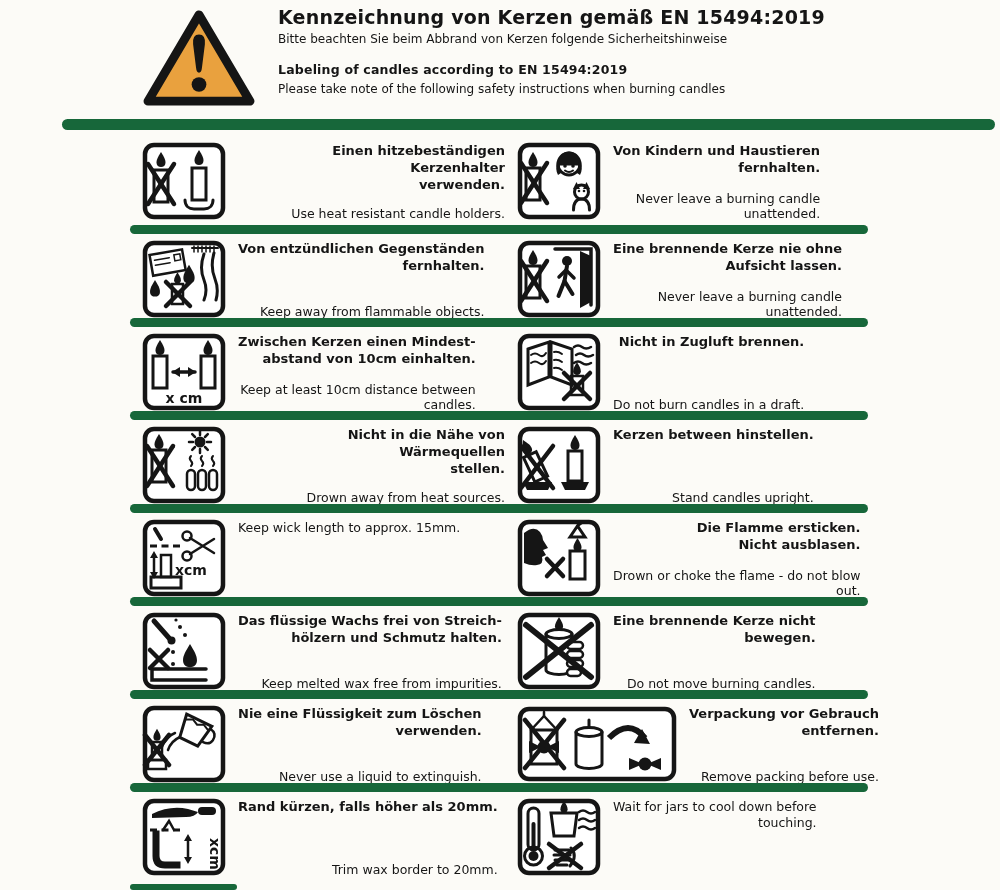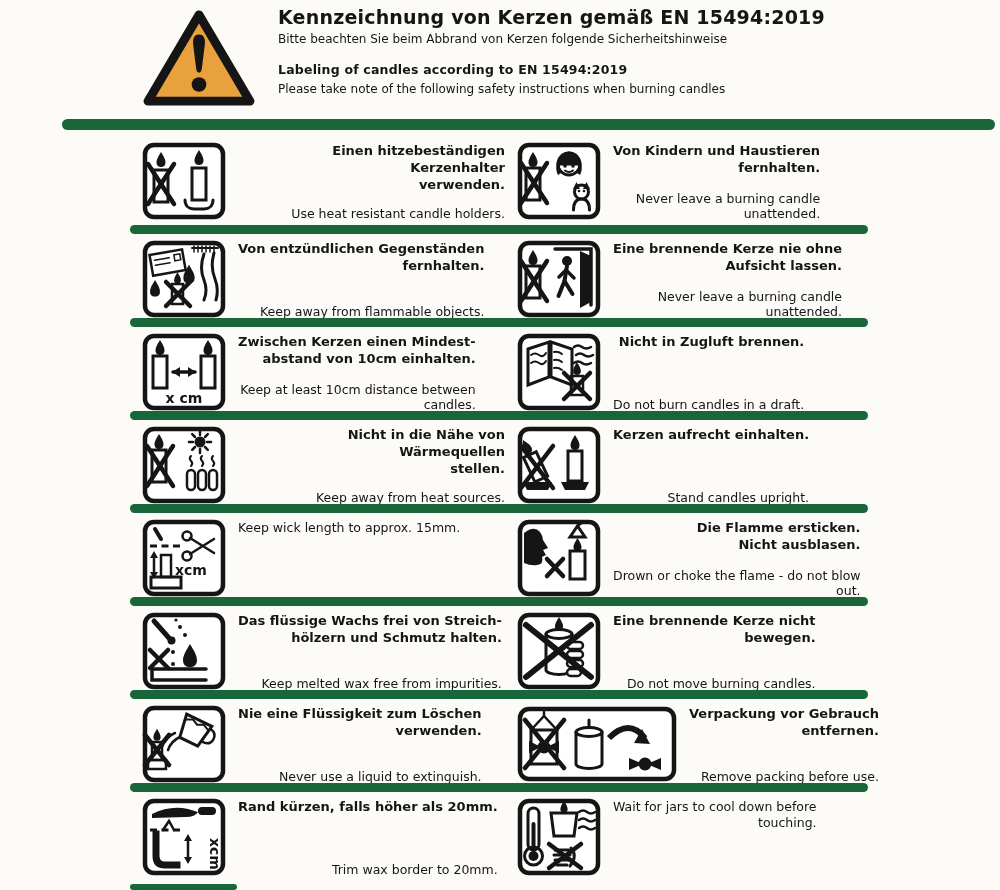--- a/index.html
+++ b/index.html
@@ -239,41 +239,41 @@
           <path class="s25" d="M58 5 v4 M58 23 v4 M47 16 h4 M65 16 h4 M50.2 8.2 l2.8 2.8 M63 11 l2.8 -2.8 M50.2 23.8 l2.8 -2.8 M63 21 l2.8 2.8"></path>
           <rect class="s25" x="45" y="44" width="8" height="20" rx="4"></rect>
           <rect class="s25" x="56" y="44" width="8" height="20" rx="4"></rect>
           <rect class="s25" x="67" y="44" width="8" height="20" rx="4"></rect>
           <path class="s2" d="M49 40 q2.5 -2.5 0 -5 q-2.5 -2.5 0 -5 M60 40 q2.5 -2.5 0 -5 q-2.5 -2.5 0 -5 M71 40 q2.5 -2.5 0 -5 q-2.5 -2.5 0 -5"></path>
         </svg>
       </div>
       <div class="texts">
         <p class="de">Nicht in die Nähe von Wärmequellen
 stellen.</p>
-        <p class="en">Keep away from heat sources.</p>
+        <p class="en">Drown away from heat sources.</p>
       </div>
     </div>
     <div class="cell">
       <div class="picto">
         <svg viewBox="0 0 84 78">
           <rect class="fr" x="3" y="3" width="78" height="72" rx="9"></rect>
           <g transform="rotate(-25 20 44)">
             <use href="#flame" class="fl" transform="translate(20,20)"></use>
             <rect class="s3" x="13" y="27" width="14" height="27"></rect>
           </g>
           <path class="fl" d="M6 56 h29 l-4 8 h-21 z"></path>
           <line class="xx" x1="4" y1="20" x2="36" y2="62"></line>
             <line class="xx" x1="36" y1="20" x2="4" y2="62"></line>
           <use href="#flame" class="fl" transform="translate(58,18)"></use>
           <rect class="s3" x="51" y="25" width="14" height="30"></rect>
           <path class="fl" d="M44 56 h28 l-4 8 h-20 z"></path>
         </svg>
       </div>
       <div class="texts">
-        <p class="de">Kerzen aufrecht einhalten.</p>
+        <p class="de">Kerzen between hinstellen.</p>
         <p class="en">Stand candles upright.</p>
       </div>
     </div>
   </div>
 
   <div class="row">
     <div class="cell">
       <div class="picto">
         <svg viewBox="0 0 84 78">
           <rect class="fr" x="3" y="3" width="78" height="72" rx="9"></rect>

